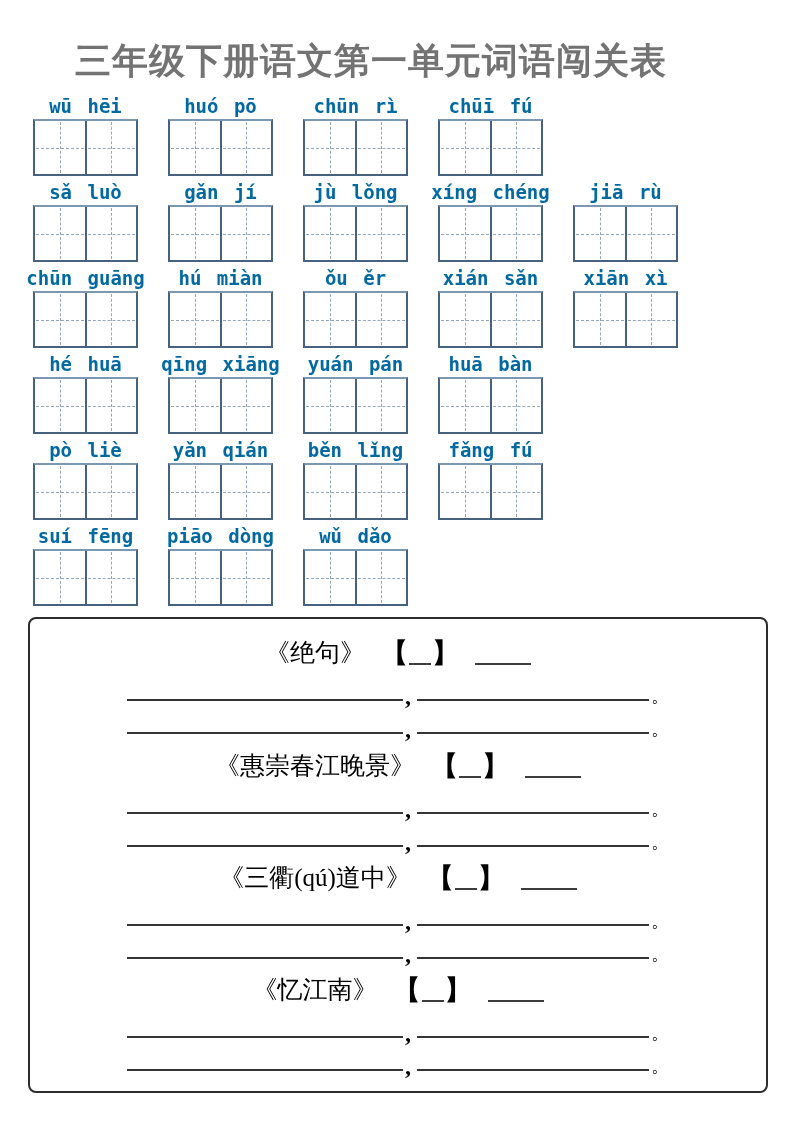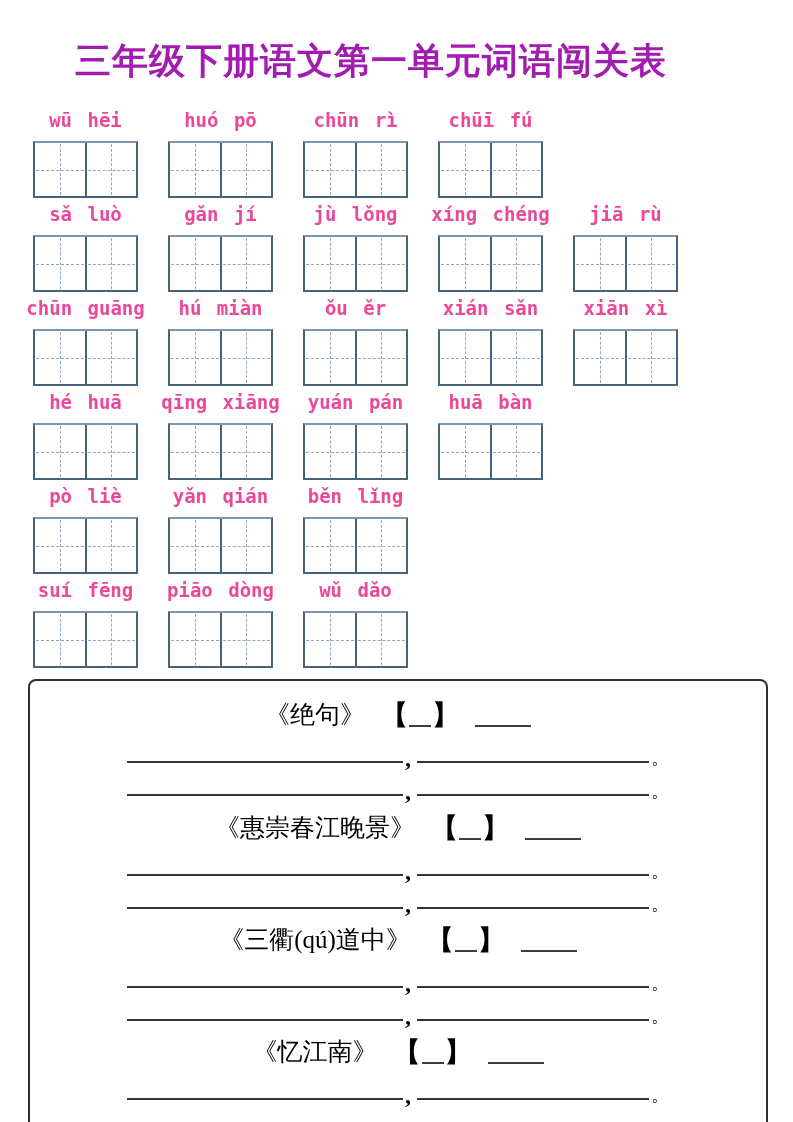--- a/index.html
+++ b/index.html
@@ -11,22 +11,22 @@
     overflow:hidden;
     box-sizing:border-box;
   }
 
   
   .title {
     font-family:"Liberation Serif", serif;
     font-weight:bold;
     font-size:36px;
     line-height:1.2;
-    color:#a21caf;
-    margin:40px 0 24px 75px;
+    color:#737373;
+    margin:40px 0 10px 75px;
     letter-spacing:1px;
     white-space:nowrap;
   }
 
   
   .word-grid { padding-left:33px; }
   .word-row {
     display:flex;
     gap:30px;
     margin-bottom:3px;
@@ -36,24 +36,24 @@
     width:105px;
     display:flex;
     flex-direction:column;
     align-items:center;
   }
   .pinyin {
     font-family:"DejaVu Sans Mono", monospace;
     font-weight:bold;
     font-size:19px;
     line-height:26px;
-    color:#ec4899;
+    color:#0369a1;
     white-space:nowrap;
     word-spacing:4px;
-    margin-bottom:8px;
+    margin-bottom:0;
   }
   .char-box {
     display:flex;
     width:101px; height:53px;
     border:2px solid #46627f;
     border-top-color:#7b97b2;
     background:#fff;
   }
   .cell { flex:1; position:relative; }
   .cell + .cell { border-left:2px solid #46627f; }
@@ -299,20 +299,27 @@
         </div>
         <div class="word-unit">
           <div class="pinyin">yǎn qián</div>
           <div class="char-box">
             <div class="cell"></div>
             <div class="cell"></div>
           </div>
         </div>
         <div class="word-unit">
           <div class="pinyin">běn lǐng</div>
+          <div class="char-box">
+            <div class="cell"></div>
+            <div class="cell"></div>
+          </div>
+        </div>
+        <div class="word-unit">
+          <div class="pinyin">fǎng fú</div>
           <div class="char-box">
             <div class="cell"></div>
             <div class="cell"></div>
           </div>
         </div>
       </div>
       <div class="word-row">
         <div class="word-unit">
           <div class="pinyin">suí fēng</div>
           <div class="char-box">

